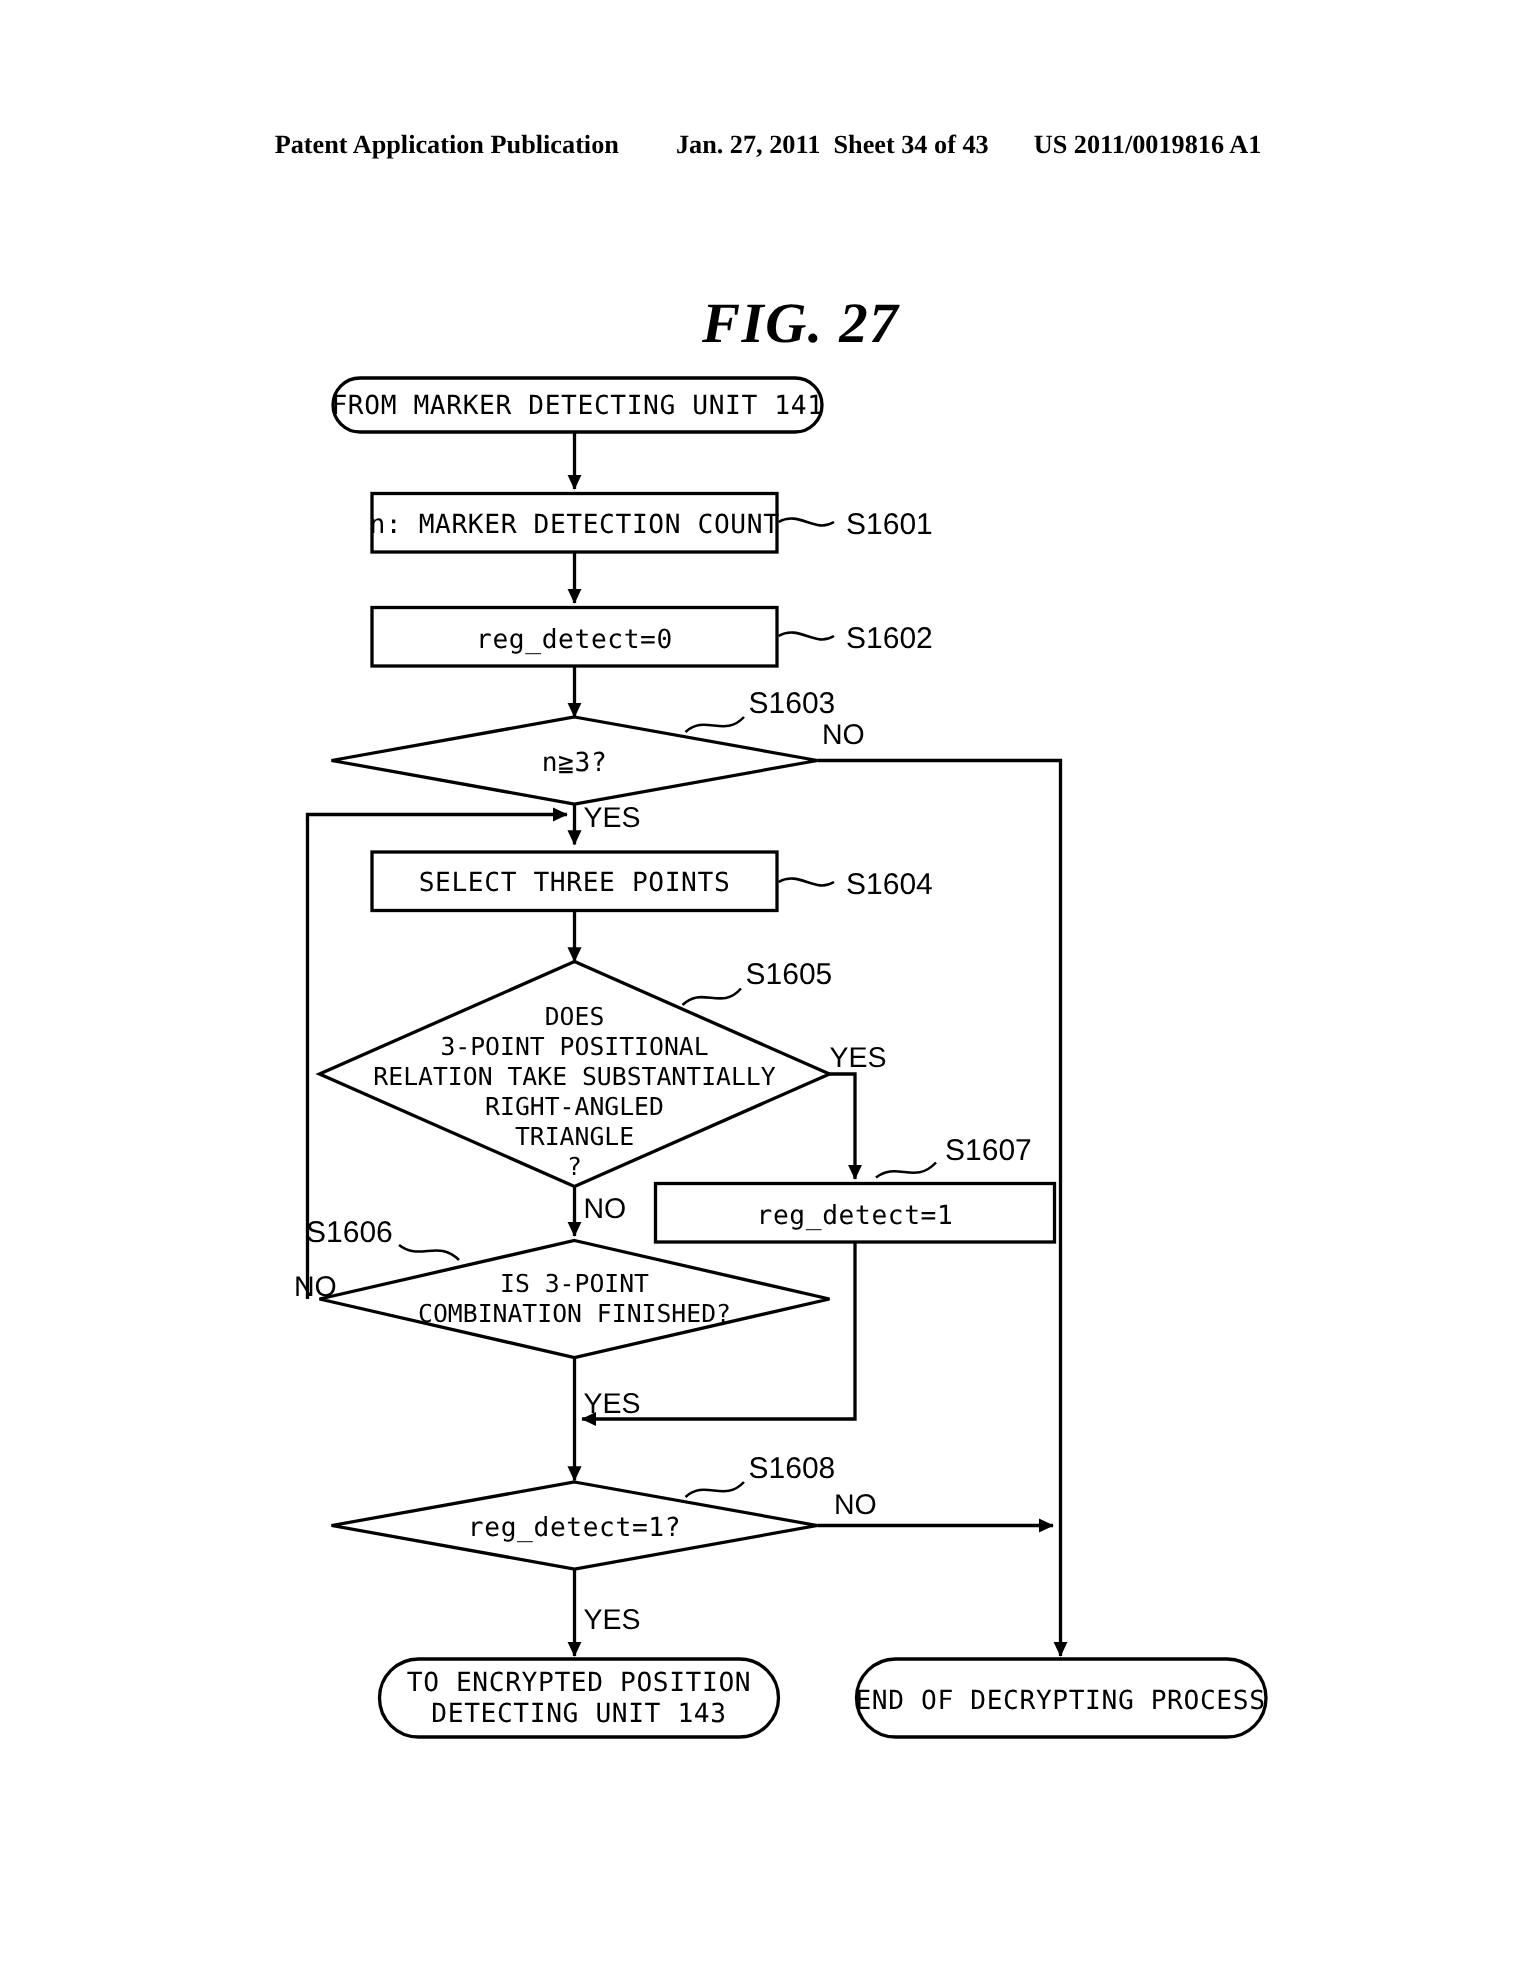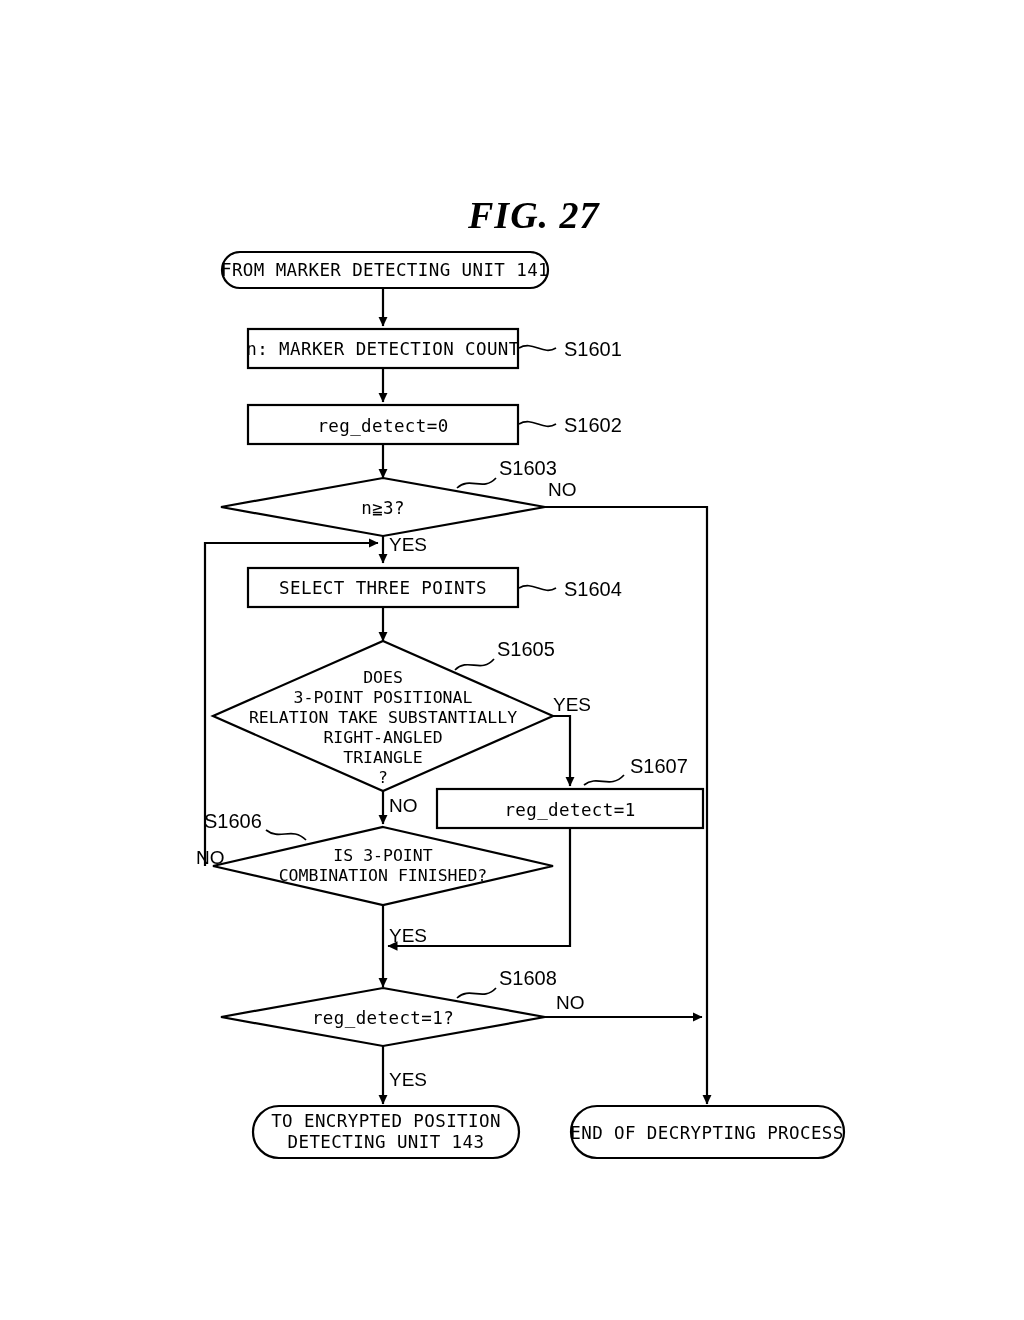--- a/index.html
+++ b/index.html
@@ -85,20 +85,21 @@
     stroke: #000000;
     stroke-width: 1.7;
     fill: none;
   }
 </style>
 </head>
 <body>
 
 <div id="page">
 
+  <div class="hdr"><span>Patent Application Publication</span><span class="sp1"></span><span>Jan. 27, 2011</span>&nbsp;&nbsp;<span>Sheet 34 of 43</span><span class="sp2"></span><span>US 2011/0019816 A1</span></div>
 
   <svg class="flow" viewBox="0 0 1024 1320">
     <defs>
       <marker id="arrow" markerWidth="12" markerHeight="12" refX="9.5" refY="5" orient="auto" markerUnits="userSpaceOnUse">
         <path d="M0,0.3 L10,5 L0,9.7 z" fill="#000000"></path>
       </marker>
     </defs>
 
     <text class="figtitle" x="468" y="228">FIG. 27</text>
 

